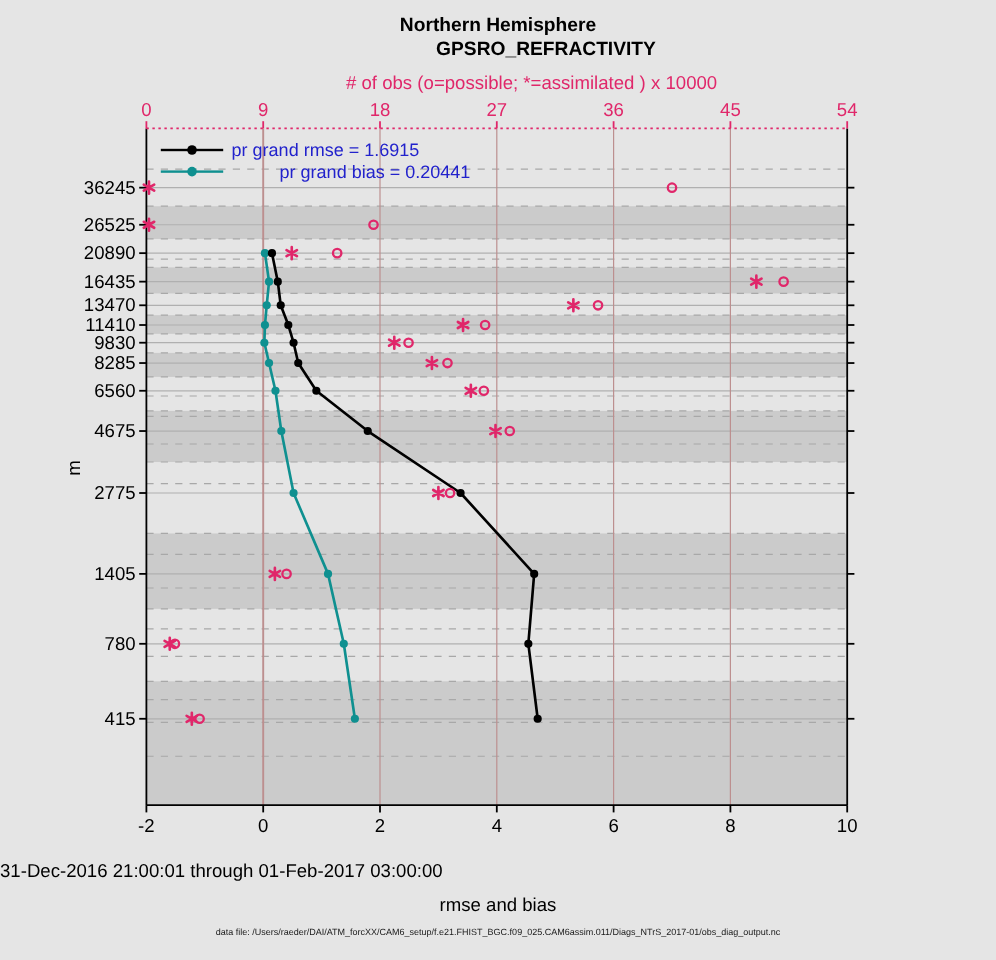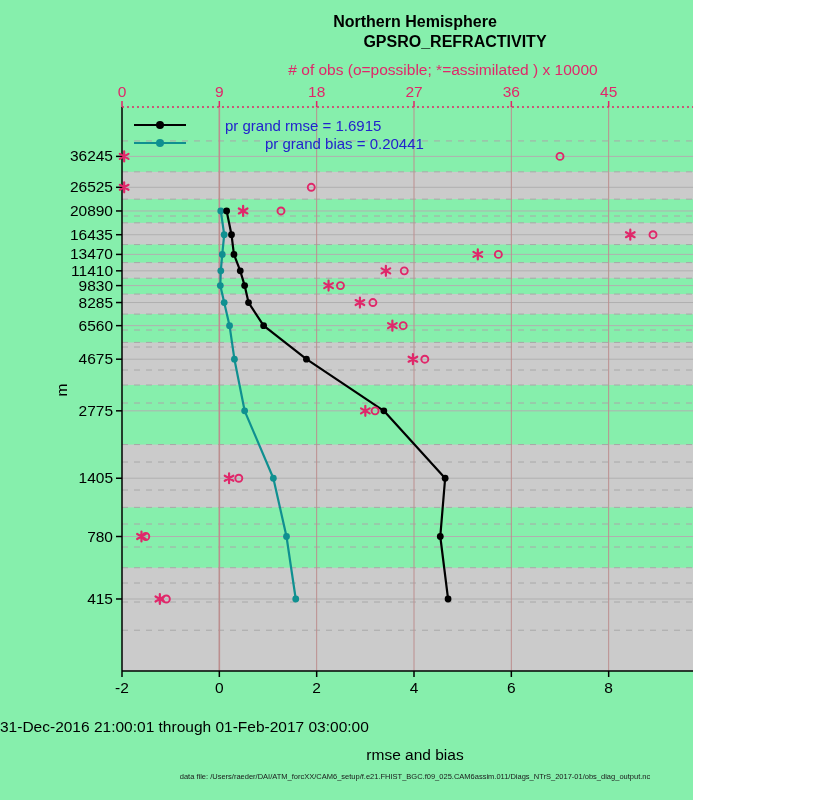--- a/index.html
+++ b/index.html
@@ -1,27 +1,27 @@
 <!DOCTYPE html>
 <html><head>
 <meta charset="utf-8">
 <style>
   html,body{margin:0;padding:0;background:#ffffff;width:830px;height:800px;
     font-family:"Liberation Sans",sans-serif;}
-  .fig{position:relative;width:693px;height:800px;overflow:hidden;background:#86efac;}
+  .fig{position:relative;width:830px;height:800px;overflow:hidden;background:#e5e5e5;}
   .title-line{position:absolute;left:0;width:830px;text-align:center;
     font-weight:bold;font-size:16px;color:#000;}
   #title1{top:13px;}
   #title2{top:33px;padding-left:40px;}
   .x2label{position:absolute;top:61px;left:0;width:830px;text-align:center;
     font-size:15.5px;}
   svg#plot{position:absolute;left:0;top:0;}
   #plot text{font-family:"Liberation Sans",sans-serif;}
   .legend{position:absolute;top:116px;left:134px;}
-  .lrow{display:flex;align-items:center;height:18px;gap:32px;}
+  .lrow{display:flex;align-items:center;height:18px;}
   .lline{position:relative;width:52px;height:2.5px;margin-right:7px;flex:0 0 52px;}
   .lline::after{content:"";position:absolute;left:50%;top:50%;
     transform:translate(-50%,-50%);width:8px;height:8px;border-radius:50%;
     background:inherit;}
   .ltext{font-size:15px;white-space:nowrap;}
   .ylabel{position:absolute;top:381px;left:56px;font-size:15.5px;color:#000;
     transform:rotate(-90deg);}
   .xlabel{position:absolute;top:718px;left:0;width:830px;text-align:center;
     font-size:15.5px;color:#000;margin-top:28px;}
   .timespan{position:absolute;top:718px;left:0;width:830px;text-align:left;

